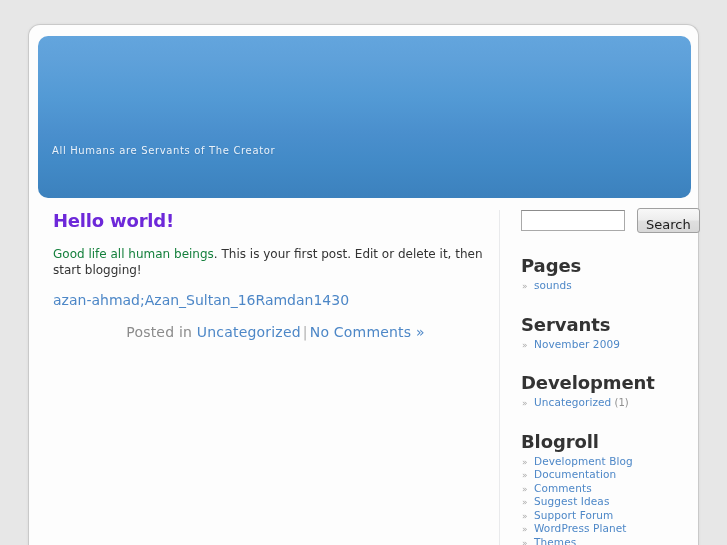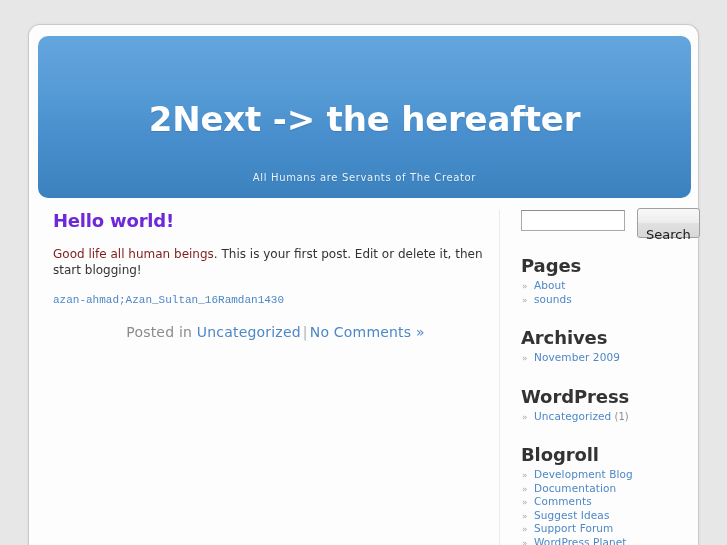--- a/index.html
+++ b/index.html
@@ -49,29 +49,30 @@
     text-align: center;
     color: #ffffff;
     font-size: 34px;
     font-weight: bold;
     letter-spacing: -0.2px;
     line-height: 40px;
     text-shadow: 0 1px 1px rgba(40,90,140,0.35);
   }
   #site-description {
     position: absolute;
-    top: 135px;
+    top: 108px;
     left: 0;
     width: 100%;
-    text-align: center;
+    text-align: left;
     color: #eaf2fa;
     font-size: 10px;
     letter-spacing: 0.65px;
     line-height: 14px;
     text-shadow: 0 1px 1px rgba(40,90,140,0.3);
+    padding-left: 14px;
   }
 
   
   #content-wrap {
     position: absolute;
     left: 0;
     top: 185px;
     width: 669px;
     height: 375px;
   }
@@ -112,27 +113,26 @@
     color: #9a9a9a;
     letter-spacing: 0.2px;
   }
   .post-body {
     margin: 14px 0 0 0;
     font-size: 12px;
     line-height: 16px;
     color: #333333;
   }
   .lede-green {
-    color: #7f1d1d;
+    color: #15803d;
   }
   .post-link-line {
     margin: 14px 0 6px 0;
-    font-size: 11px;
+    font-size: 14px;
     line-height: 16px;
-    font-family: Liberation Mono, monospace;
   }
   a.content-link {
     color: #4d87c7;
     text-decoration: none;
   }
   .post-meta {
     margin: 16px 0 0 0;
     text-align: center;
     font-size: 14px;
     color: #8b8b8b;
@@ -166,21 +166,21 @@
     background: #ffffff;
     border: 1px solid #a9a9a9;
     border-top-color: #8c8c8c;
     box-sizing: content-box;
   }
   #search-submit {
     position: absolute;
     left: 116px;
     top: -2px;
     height: 25px;
-    padding: 14px 8px;
+    padding: 4px 8px;
     font-family: "DejaVu Sans", "Liberation Sans", sans-serif;
     font-size: 13px;
     color: #1b1b1b;
     background: linear-gradient(to bottom, #f8f8f8 0%, #ededed 48%, #e0e0e0 52%, #d8d8d8 100%);
     border: 1px solid #a0a0a0;
     border-radius: 3px;
     cursor: pointer;
     line-height: 23px;
   }
 
@@ -224,21 +224,20 @@
     color: #8e8e8e;
     font-size: 10px;
   }
 </style>
 </head>
 <body>
 
 <div id="page-frame">
 
   <div id="site-header">
-    <div id="site-title">2Next -&gt; the hereafter</div>
     <div id="site-description">All Humans are Servants of The Creator</div>
   </div>
 
   <div id="content-wrap">
 
     <div id="primary-column">
       <div class="post">
         <h2 class="post-title">Hello world!</h2>
 
         <p class="post-body"><span class="lede-green">Good life all human beings</span><span>.  This is your first post. Edit or delete it, then start blogging!</span></p>
@@ -255,34 +254,33 @@
 
       <div id="search-form">
         <input id="search-input" type="text" placeholder="" style="">
         <button id="search-submit" type="button">Search</button>
       </div>
 
       <div id="widgets">
   <div class="widget">
     <h3 class="widget-title">Pages</h3>
     <ul class="widget-list">
-              <li><a href="#">About</a></li>
               <li><a href="#">sounds</a></li>
             </ul>
   </div>
 
   <div class="widget">
-    <h3 class="widget-title">Archives</h3>
+    <h3 class="widget-title">Servants</h3>
     <ul class="widget-list">
               <li><a href="#">November 2009</a></li>
             </ul>
   </div>
 
   <div class="widget">
-    <h3 class="widget-title">WordPress</h3>
+    <h3 class="widget-title">Development</h3>
     <ul class="widget-list">
               <li><a href="#">Uncategorized</a><span class="count"> (1)</span></li>
             </ul>
   </div>
 
   <div class="widget">
     <h3 class="widget-title">Blogroll</h3>
     <ul class="widget-list">
               <li><a href="#">Development Blog</a></li>
               <li><a href="#">Documentation</a></li>

